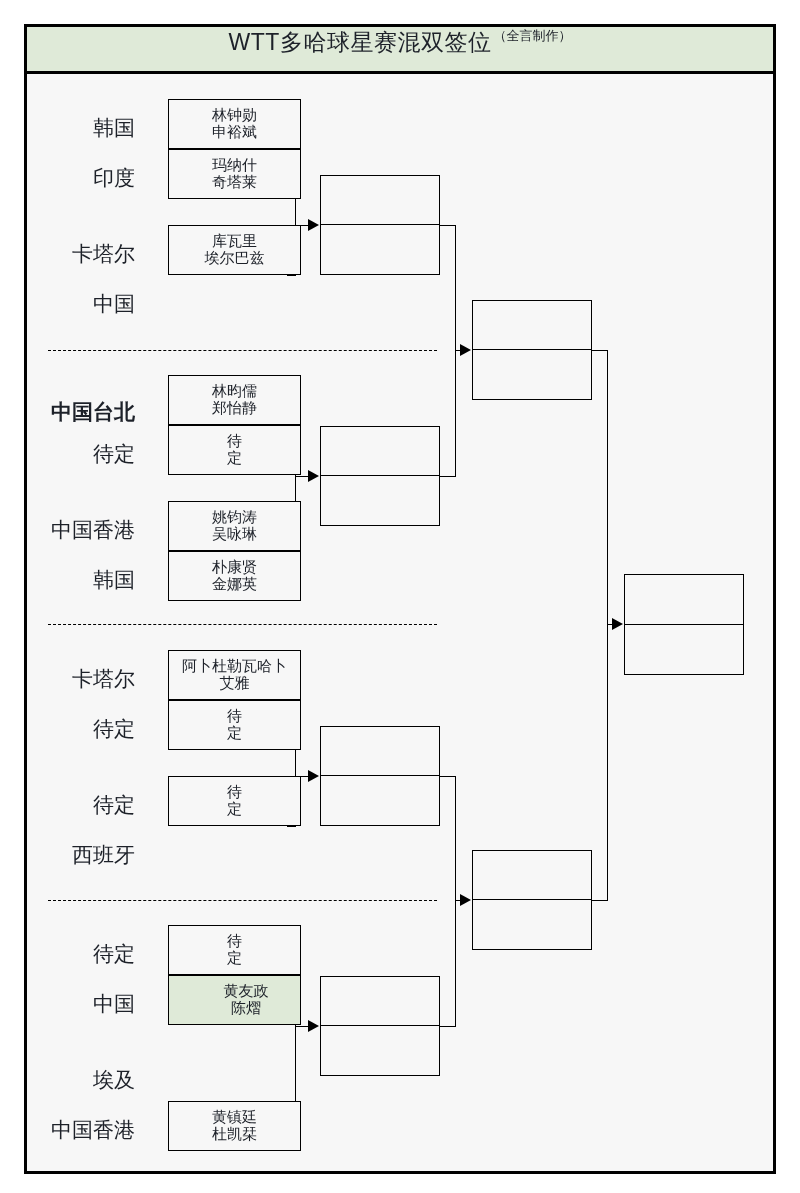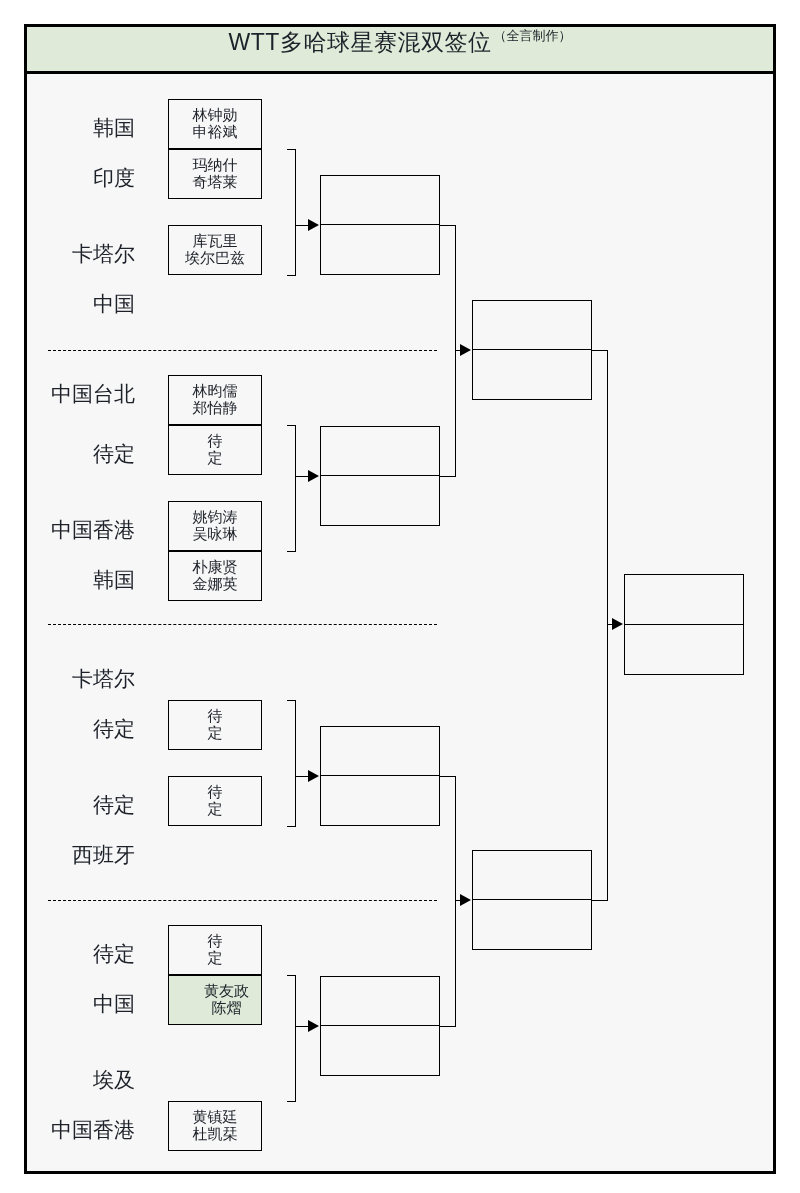--- a/index.html
+++ b/index.html
@@ -20,21 +20,21 @@
 
   
   .layer{position:absolute;left:0;top:0;width:800px;height:1193px;pointer-events:none;}
   .layer > *{pointer-events:auto;}
 
   
   .country{position:absolute;width:110px;text-align:right;font-size:21px;color:#1d2129;
            line-height:1;white-space:nowrap;}
 
   
-  .team{position:absolute;left:168px;width:94px;height:50px;
+  .team{position:absolute;left:168px;width:133px;height:50px;
         border:1px solid #000;box-sizing:border-box;background:#f7f7f7;
         display:flex;flex-direction:column;align-items:center;justify-content:center;
         font-size:15px;color:#1d2129;line-height:1.12;text-align:center;}
   .team.hl{background:#dfead8;}
   .team .nm{display:block;white-space:nowrap;}
   .team.overflow{overflow:visible;}
   .team.overflow .nm:first-child{position:relative;left:0;}
 
   
   .mbox{position:absolute;border:1px solid #000;box-sizing:border-box;background:#f7f7f7;}
@@ -132,21 +132,21 @@
       <span class="nm">玛纳什</span>
       <span class="nm">奇塔莱</span>
     </div>
     <div class="country" style="left:25px;top:243px;">卡塔尔</div>
     <div class="team" style="top:225px;">
       <span class="nm">库瓦里</span>
       <span class="nm">埃尔巴兹</span>
     </div>
     <div class="country" style="left:25px;top:293px;">中国</div>
 
-    <div class="country" style="left:25px;top:383px;">中国台北</div>
+    <div class="country" style="left:25px;top:401px;font-weight:bold;">中国台北</div>
     <div class="team" style="top:375px;">
       <span class="nm">林昀儒</span>
       <span class="nm">郑怡静</span>
     </div>
     <div class="country" style="left:25px;top:443px;">待定</div>
     <div class="team" style="top:425px;">
       <span class="nm">待</span>
       <span class="nm">定</span>
     </div>
     <div class="country" style="left:25px;top:519px;">中国香港</div>
@@ -154,20 +154,24 @@
       <span class="nm">姚钧涛</span>
       <span class="nm">吴咏琳</span>
     </div>
     <div class="country" style="left:25px;top:569px;">韩国</div>
     <div class="team" style="top:551px;">
       <span class="nm">朴康贤</span>
       <span class="nm">金娜英</span>
     </div>
 
     <div class="country" style="left:25px;top:668px;">卡塔尔</div>
+    <div class="team overflow" style="top:650px;">
+      <span class="nm">阿卜杜勒瓦哈卜</span>
+      <span class="nm">艾雅</span>
+    </div>
     <div class="country" style="left:25px;top:718px;">待定</div>
     <div class="team" style="top:700px;">
       <span class="nm">待</span>
       <span class="nm">定</span>
     </div>
     <div class="country" style="left:25px;top:794px;">待定</div>
     <div class="team" style="top:776px;">
       <span class="nm">待</span>
       <span class="nm">定</span>
     </div>

